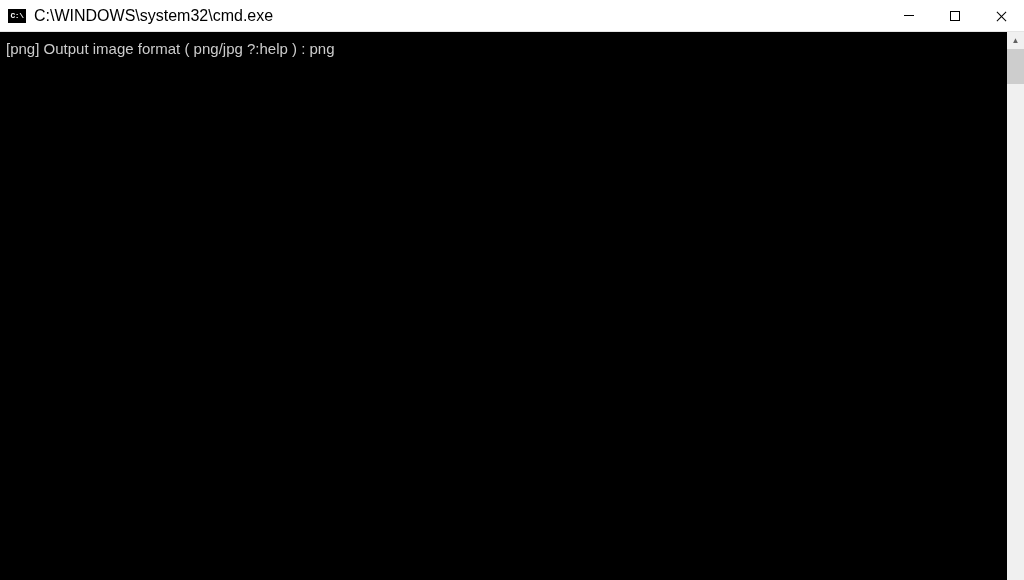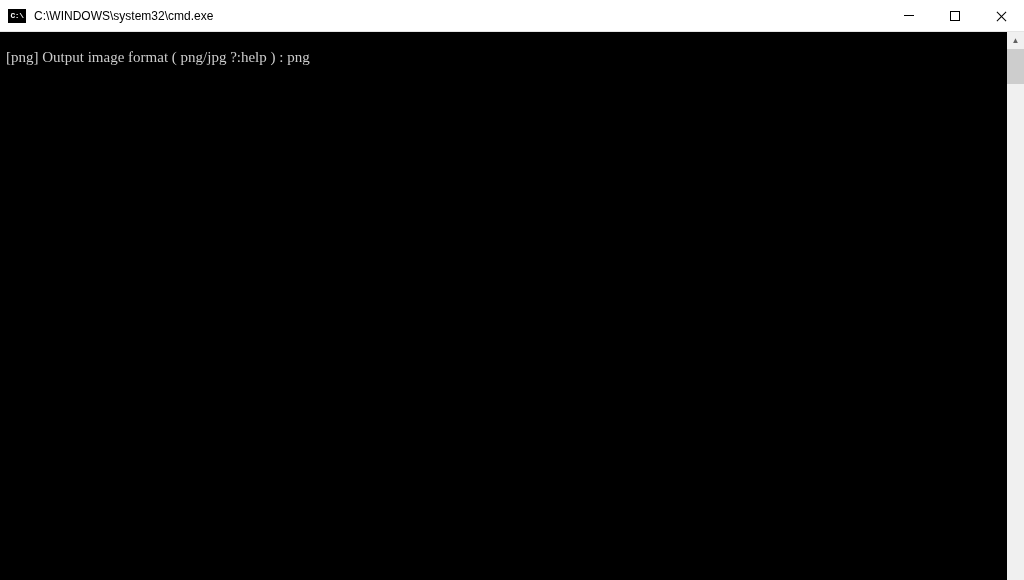--- a/index.html
+++ b/index.html
@@ -42,21 +42,21 @@
     }
     .app-icon-text {
       color: #fff;
       font-size: 8px;
       font-family: 'Courier New', monospace;
       font-weight: bold;
       line-height: 1;
       letter-spacing: -0.5px;
     }
     .title-text {
-      font-size: 12px;
+      font-size: 16px;
       color: #000;
     }
     .window-controls {
       position: absolute;
       right: 0;
       top: 0;
       height: 100%;
       display: flex;
     }
     .ctrl-btn {
@@ -94,22 +94,22 @@
     .close-x::before { transform: rotate(45deg); }
     .close-x::after { transform: rotate(-45deg); }
     .terminal-area {
       flex: 1;
       display: flex;
       background: #000;
       position: relative;
     }
     .terminal-content {
       flex: 1;
-      padding: 16px 6px;
-      font-family: Liberation Serif, serif;
+      padding: 8px 6px;
+      font-family: Liberation Sans, sans-serif;
       font-size: 15px;
       color: #cccccc;
       white-space: pre;
       line-height: 1.2;
     }
     .scrollbar {
       width: 17px;
       background: #f0f0f0;
       display: flex;
       flex-direction: column;

